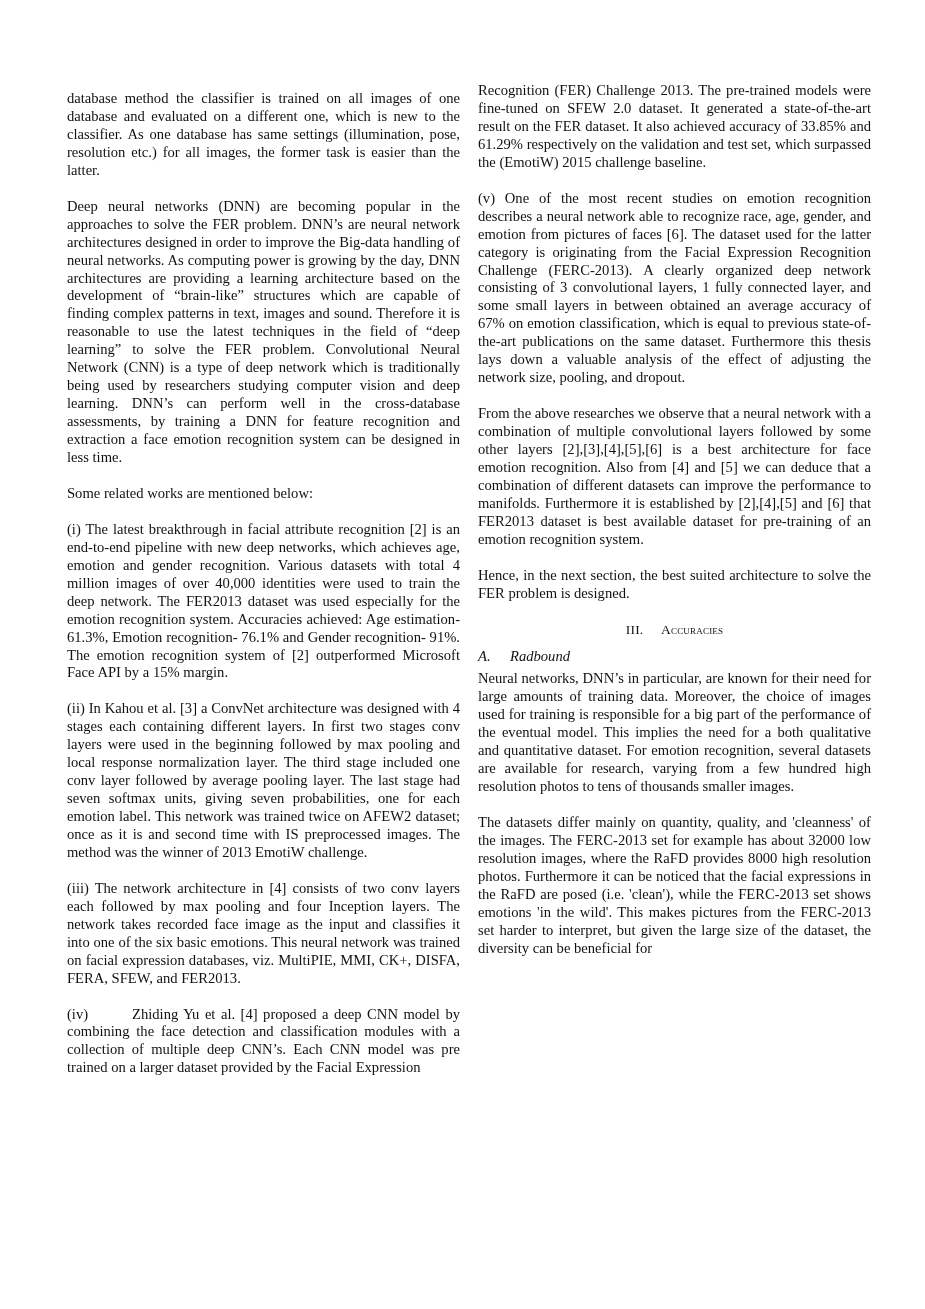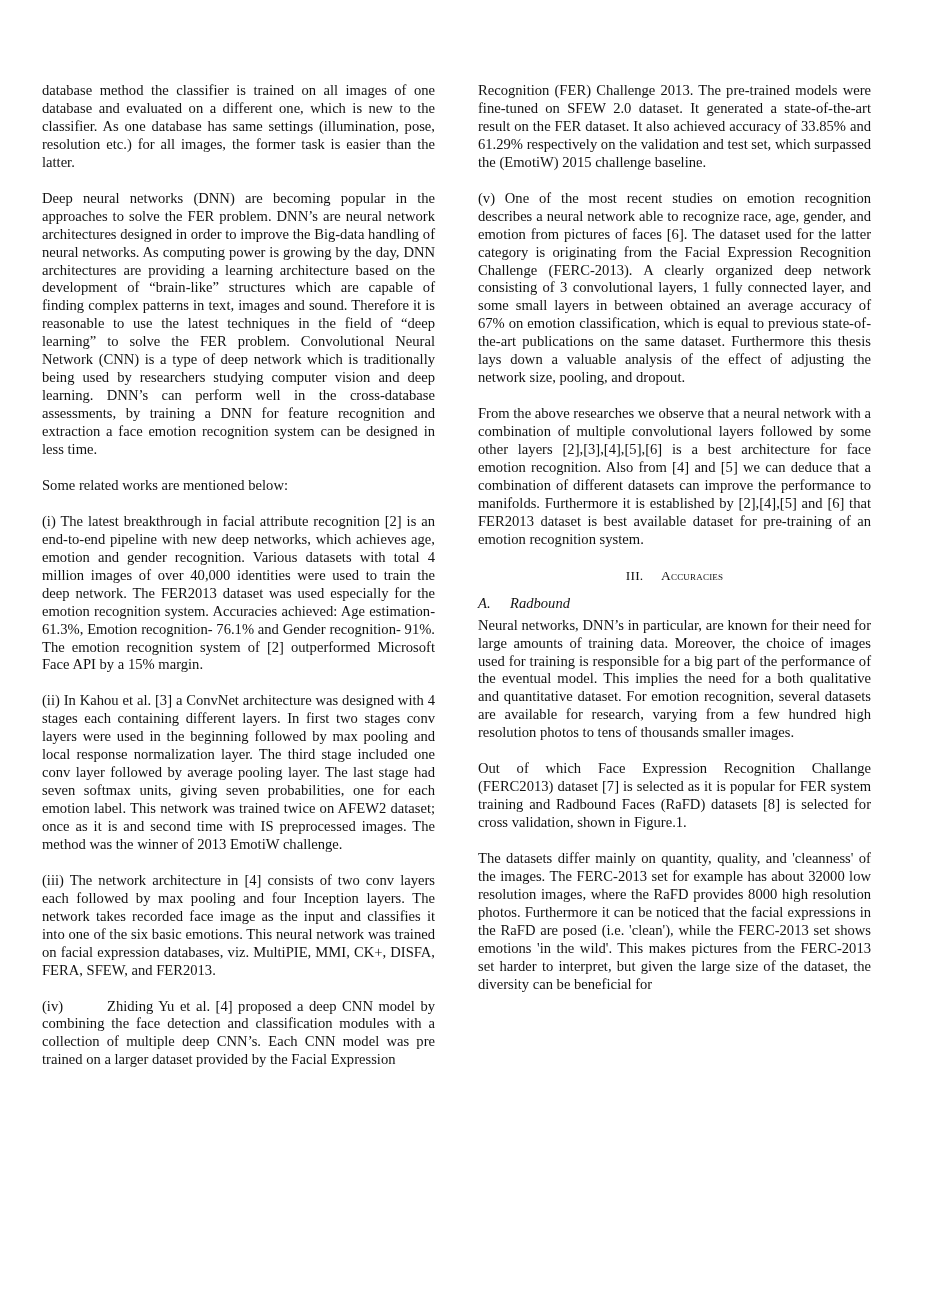--- a/index.html
+++ b/index.html
@@ -1,19 +1,19 @@
 <!DOCTYPE html>
 <html><head>
 <meta charset="utf-8">
 <style>
   html, body { margin: 0; padding: 0; background: #ffffff; }
   body { width: 925px; height: 1309px; position: relative; overflow: hidden;
          font-family: "Liberation Serif", "DejaVu Serif", serif; color: #111; }
   .col { position: absolute; top: 82px; width: 393px; font-size: 14.6px; line-height: 17.95px; }
-  .col.left { left: 42px; }
+  .col.left { left: 67px; margin-top: 8px; }
   .col.right { left: 478px; }
   p { margin: 0 0 17.95px 0; text-align: justify; }
   p.last { margin-bottom: 0; }
   .sec-heading { text-align: center; font-size: 13.5px; margin: 6px 0 10px 0; letter-spacing: 0.2px; }
   .sec-heading .num { margin-right: 14px; }
   .sec-heading .sc { font-variant: small-caps; }
   .sub-heading { font-style: italic; margin: 0 0 4px 0; }
   .sub-heading .letter { display: inline-block; width: 32px; }
 </style>
 </head>
@@ -26,26 +26,26 @@
   <p>(i) The latest breakthrough in facial attribute recognition [2] is an end-to-end pipeline with new deep networks, which achieves age, emotion and gender recognition. Various datasets with total 4 million images of over 40,000 identities were used to train the deep network. The FER2013 dataset was used especially for the emotion recognition system. Accuracies achieved: Age estimation- 61.3%, Emotion recognition- 76.1% and Gender recognition- 91%. The emotion recognition system of [2] outperformed Microsoft Face API by a 15% margin.</p>
   <p>(ii) In Kahou et al. [3] a ConvNet architecture was designed with 4 stages each containing different layers. In first two stages conv layers were used in the beginning followed by max pooling and local response normalization layer. The third stage included one conv layer followed by average pooling layer. The last stage had seven softmax units, giving seven probabilities, one for each emotion label. This network was trained twice on AFEW2 dataset; once as it is and second time with IS preprocessed images. The method was the winner of 2013 EmotiW challenge.</p>
   <p>(iii) The network architecture in [4] consists of two conv layers each followed by max pooling and four Inception layers. The network takes recorded face image as the input and classifies it into one of the six basic emotions. This neural network was trained on facial expression databases, viz. MultiPIE, MMI, CK+, DISFA, FERA, SFEW, and FER2013.</p>
   <p class="last" style="white-space: pre-wrap;">(iv)        Zhiding Yu et al. [4] proposed a deep CNN model by combining the face detection and classification modules with a collection of multiple deep CNN’s. Each CNN model was pre trained on a larger dataset provided by the Facial Expression</p>
 </div>
 
 <div class="col right">
   <p>Recognition (FER) Challenge 2013. The pre-trained models were fine-tuned on SFEW 2.0 dataset. It generated a state-of-the-art result on the FER dataset. It also achieved accuracy of 33.85% and 61.29% respectively on the validation and test set, which surpassed the (EmotiW) 2015 challenge baseline.</p>
   <p>(v) One of the most recent studies on emotion recognition describes a neural network able to recognize race, age, gender, and emotion from pictures of faces [6]. The dataset used for the latter category is originating from the Facial Expression Recognition Challenge (FERC-2013). A clearly organized deep network consisting of 3 convolutional layers, 1 fully connected layer, and some small layers in between obtained an average accuracy of 67% on emotion classification, which is equal to previous state-of-the-art publications on the same dataset. Furthermore this thesis lays down a valuable analysis of the effect of adjusting the network size, pooling, and dropout.</p>
   <p>From the above researches we observe that a neural network with a combination of multiple convolutional layers followed by some other layers [2],[3],[4],[5],[6] is a best architecture for face emotion recognition. Also from [4] and [5] we can deduce that a combination of different datasets can improve the performance to manifolds. Furthermore it is established by [2],[4],[5] and [6] that FER2013  dataset is best available dataset for pre-training of an emotion recognition system.</p>
+  <p>Hence, in the next section, the best suited architecture to solve the FER problem is designed.</p>
 
   <div class="sec-heading">
     <span class="num">III.</span>
     <span class="sc">Accuracies</span>
   </div>
 
   <div class="sub-heading">
     <span class="letter">A.</span><span>Radbound</span>
   </div>
 
   <p>Neural networks, DNN’s in particular, are known for their need for large amounts of training data. Moreover, the choice of images used for training is responsible for a big part of the performance of the eventual model. This implies the need for a both qualitative and quantitative dataset. For emotion recognition, several datasets are available for research, varying from a few hundred high resolution photos to tens of thousands smaller images.</p>
-  <p>Out of which Face Expression Recognition Challange (FERC2013) dataset [7] is selected as it is popular for FER system training and Radbound Faces (RaFD) datasets [8] is selected for cross validation, shown in Figure.1.</p>
   <p class="last">The datasets differ mainly on quantity, quality, and 'cleanness' of the images. The FERC-2013 set for example has about 32000 low resolution images, where the RaFD provides 8000 high resolution photos. Furthermore it can be noticed that the facial expressions in the RaFD are posed (i.e. 'clean'), while the FERC-2013 set shows emotions 'in the wild'. This makes pictures from the FERC-2013 set harder to interpret, but given the large size of the dataset, the diversity can be beneficial for</p>
 </div>
 
 </body></html>

